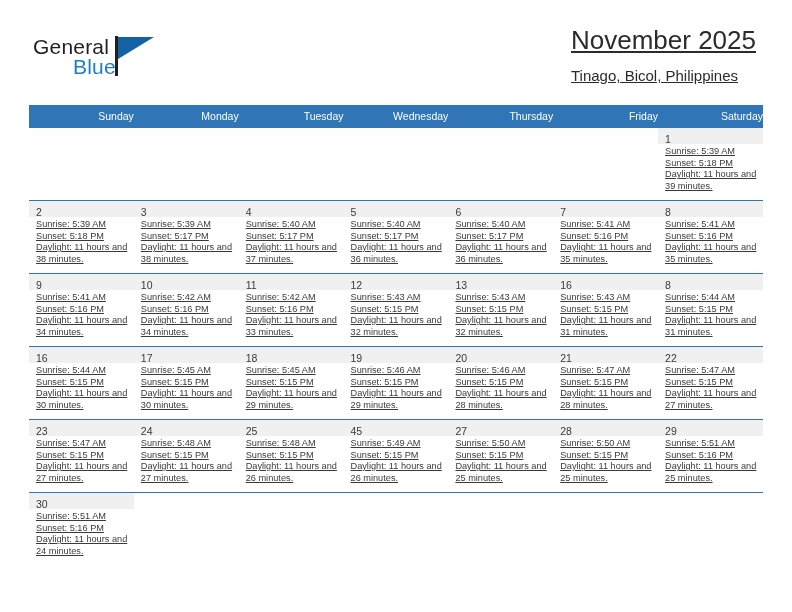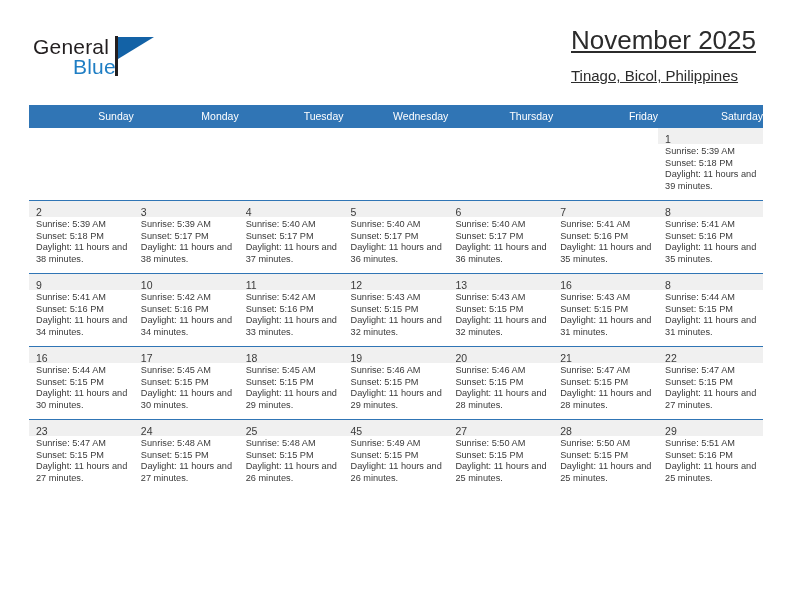--- a/index.html
+++ b/index.html
@@ -140,20 +140,21 @@
   .date-num {
     font-size: 10.5px;
     color: #3a3a3a;
     line-height: 15px;
   }
   .cell-body {
     padding: 2px 4px 0 7px;
     font-size: 9.2px;
     line-height: 11.6px;
     color: #3a3a3a;
+    text-decoration: underline;
   }
   .cell-body div {
     white-space: nowrap;
   }
   .cell-body .daylight {
     white-space: normal;
   }
 </style>
 </head>
 <body>
@@ -488,16 +489,34 @@
             <div class="cell-inner">
               <div class="date-strip"><span class="date-num">29</span></div>
               <div class="cell-body">
                 <div>Sunrise: 5:51 AM</div>
                 <div>Sunset: 5:16 PM</div>
                 <div class="daylight">Daylight: 11 hours and 25 minutes.</div>
               </div>
             </div>
           </td>
         </tr>
+        <tr class="week-row">
+          <td>
+            <div class="cell-inner">
+              <div class="date-strip"><span class="date-num">30</span></div>
+              <div class="cell-body">
+                <div>Sunrise: 5:51 AM</div>
+                <div>Sunset: 5:16 PM</div>
+                <div class="daylight">Daylight: 11 hours and 24 minutes.</div>
+              </div>
+            </div>
+          </td>
+          <td class="empty-cell"></td>
+          <td class="empty-cell"></td>
+          <td class="empty-cell"></td>
+          <td class="empty-cell"></td>
+          <td class="empty-cell"></td>
+          <td class="empty-cell"></td>
+        </tr>
       </tbody>
   </table>
 
 </div>
 
 </body></html>

